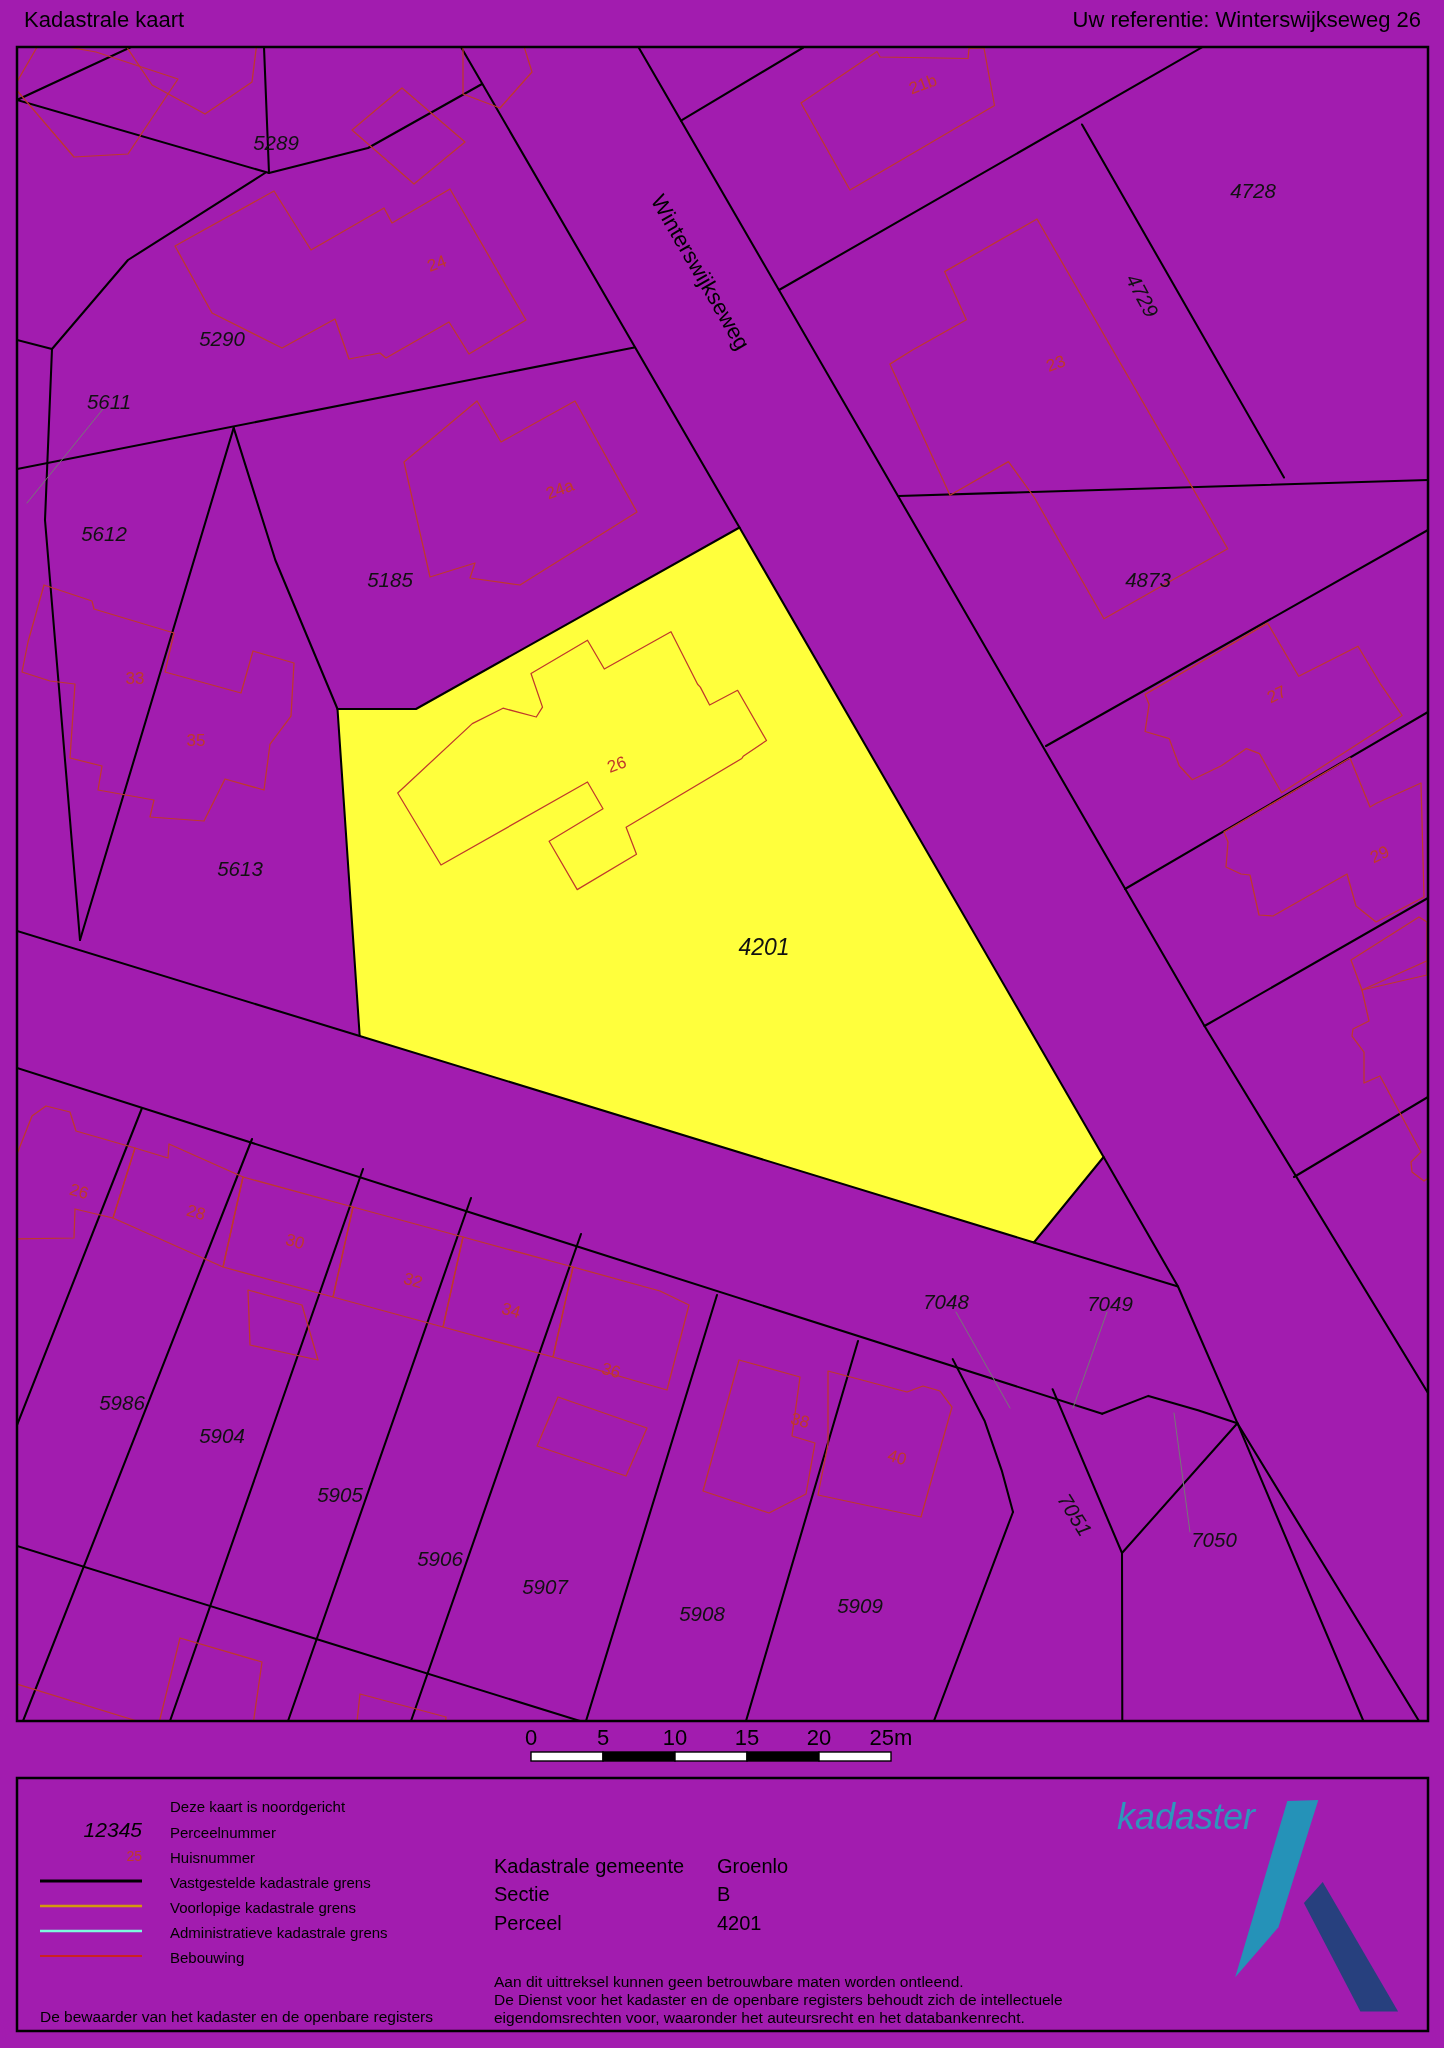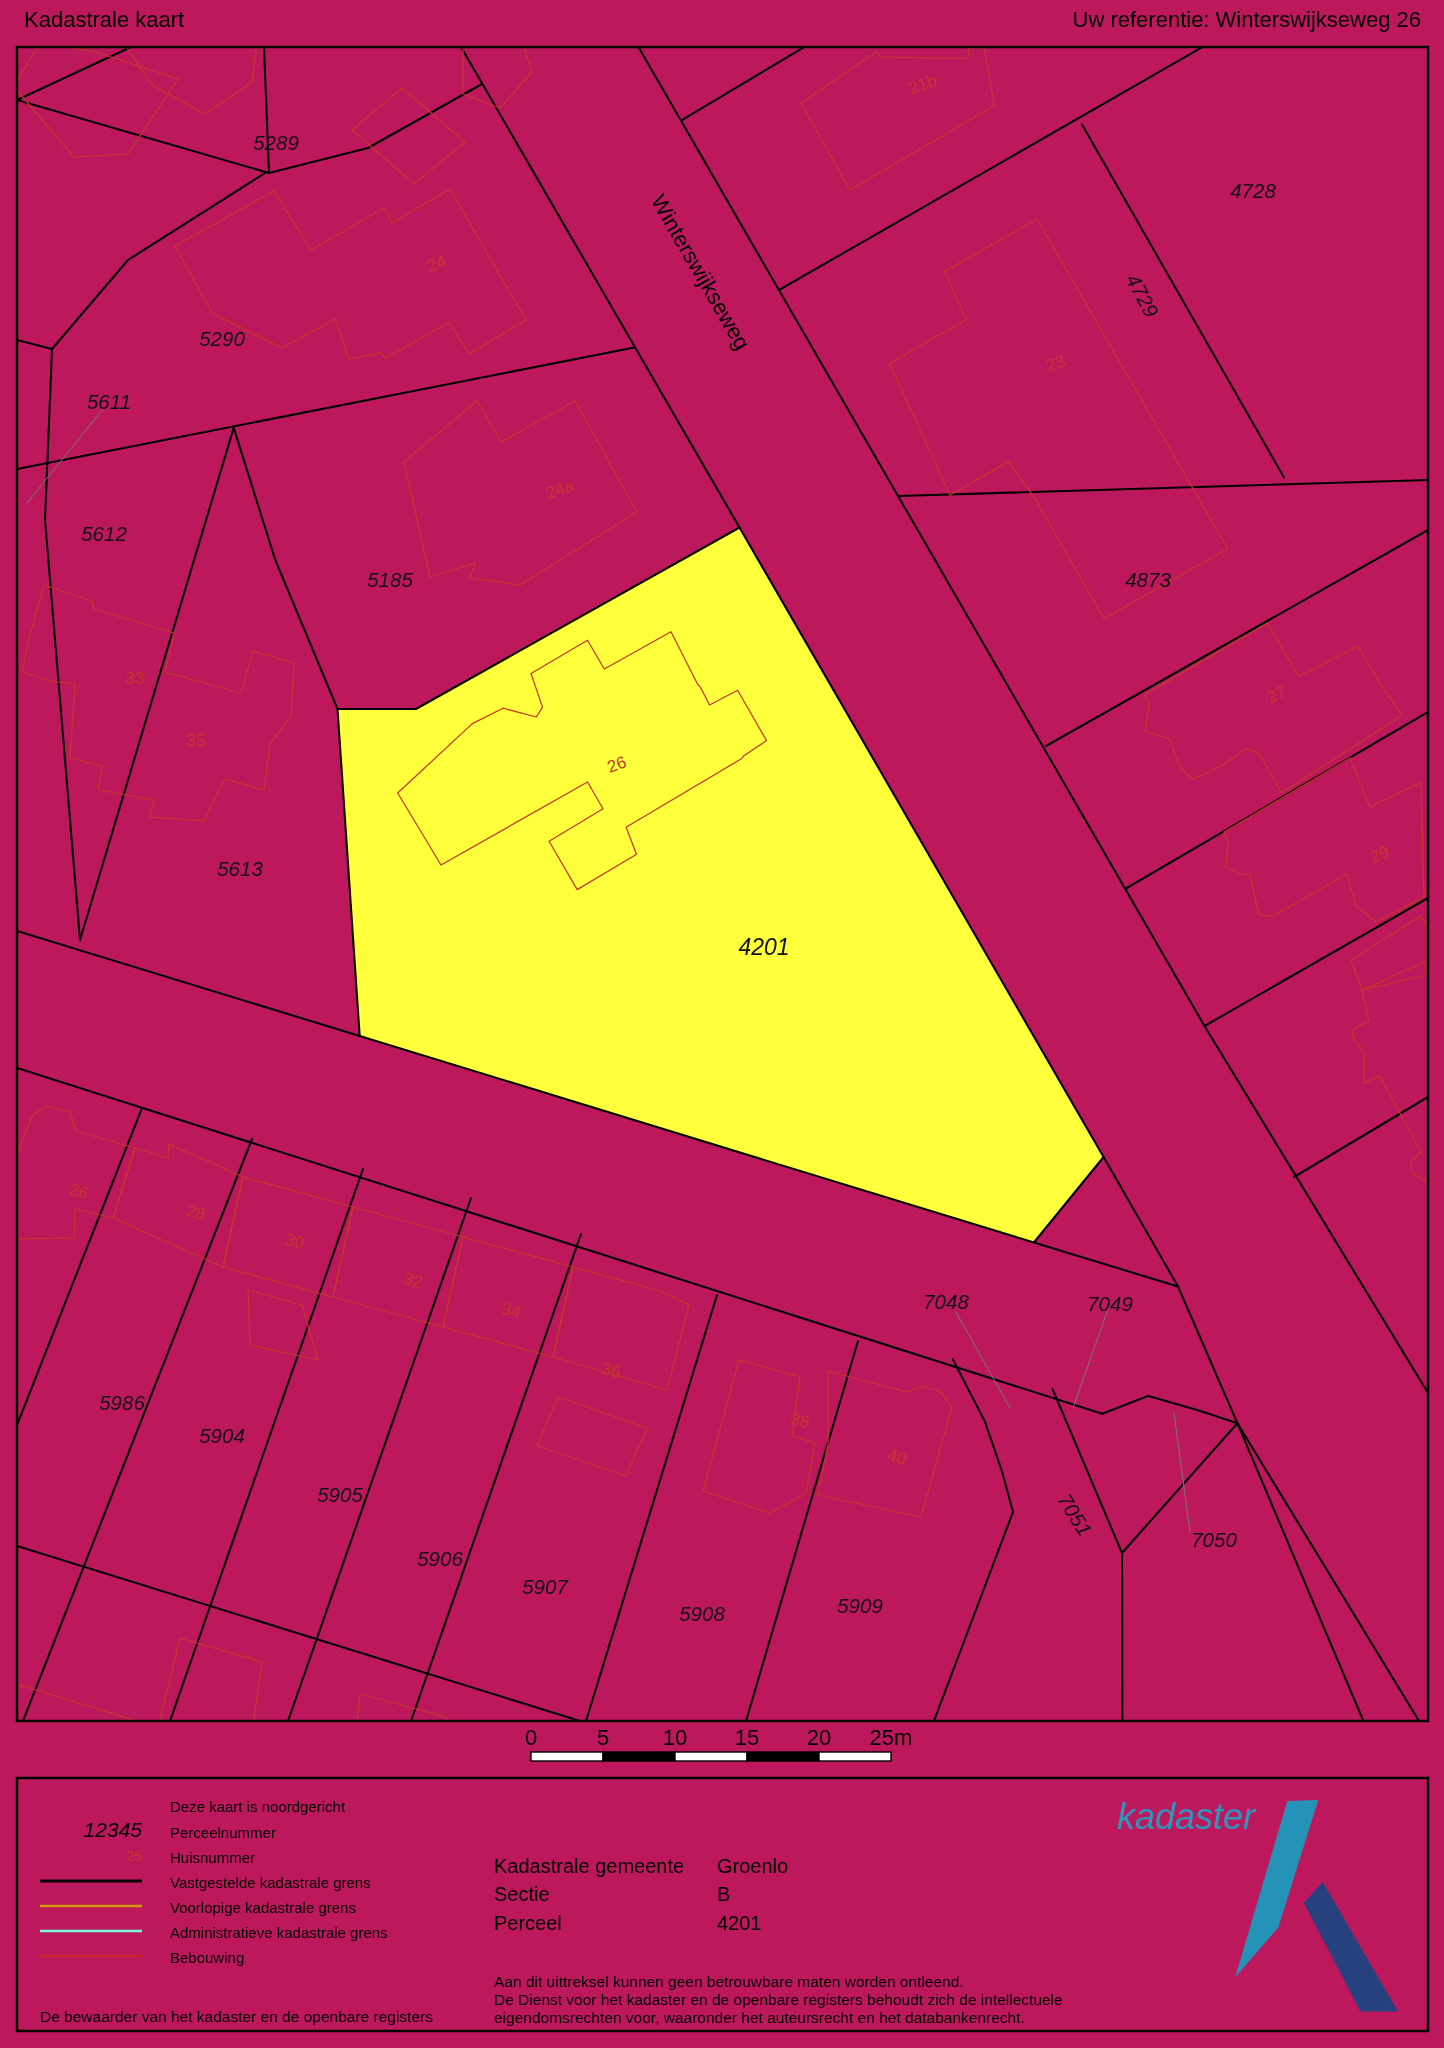--- a/index.html
+++ b/index.html
@@ -1,16 +1,16 @@
 <!DOCTYPE html>
 <html><head>
 <meta charset="utf-8">
 <style>
   html,body{margin:0;padding:0;background:#ffffff;}
-  .page{position:relative;width:1444px;height:2048px;background:#be185d;overflow:hidden;
+  .page{position:relative;width:1444px;height:2048px;background:#a21caf;overflow:hidden;
         font-family:"Liberation Sans", sans-serif;}
   svg{position:absolute;top:0;left:0;}
   text{font-family:"Liberation Sans", sans-serif;}
   .plbl{font-style:italic;font-size:20.5px;fill:#111;}
   .hlbl{font-size:17px;fill:#c0392b;}
   .leg{font-size:15px;fill:#000;}
 </style>
 </head>
 <body>
 <div class="page">

